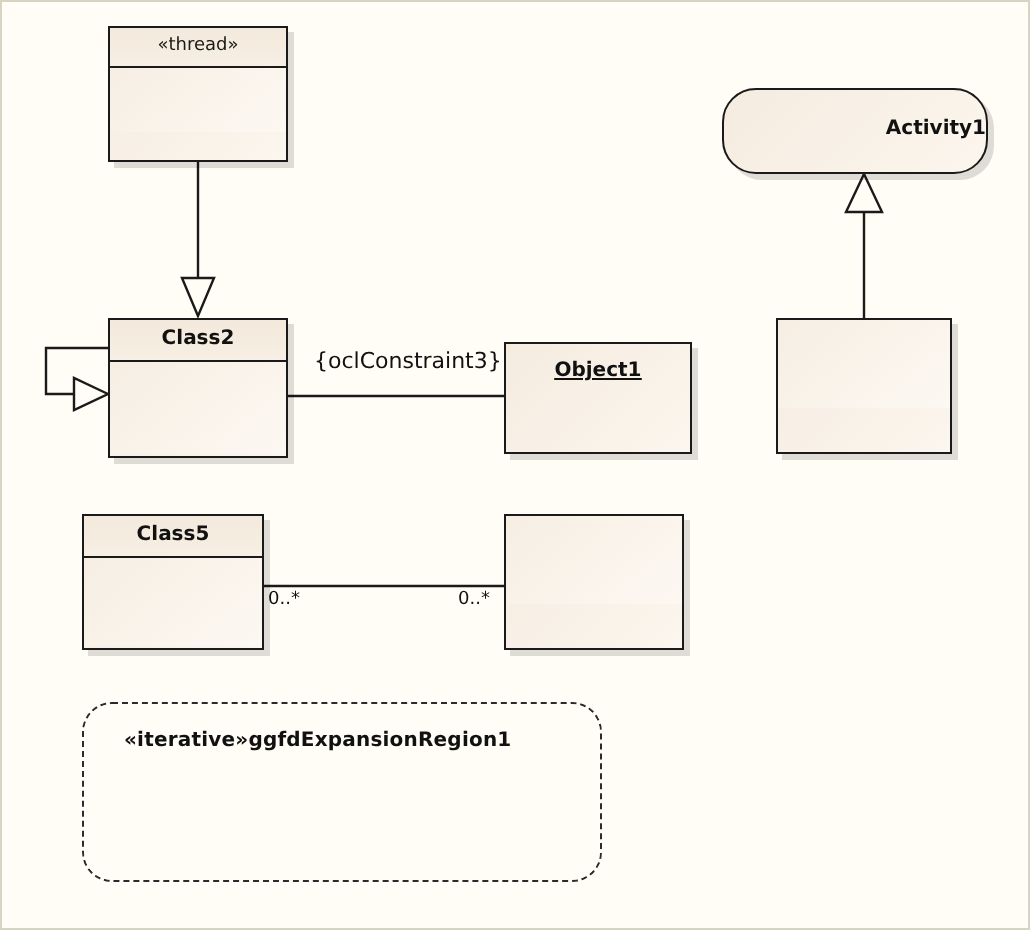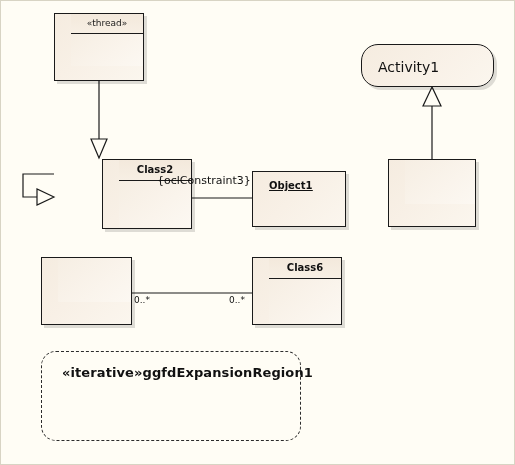--- a/index.html
+++ b/index.html
@@ -27,21 +27,20 @@
     width: 515px;
     height: 465px;
     pointer-events: none;
   }
   .node {
     position: absolute;
     box-sizing: border-box;
     background: linear-gradient(135deg, #f5ece0 0%, #f8f0e6 45%, #fbf6ee 100%);
     border: 1px solid #1a1a1a;
     box-shadow: 3px 3px 0 rgba(0,0,0,0.13);
-    padding-left: 16px;
   }
   .classifier .compartment-name {
     position: relative;
     box-sizing: border-box;
     width: 100%;
     text-align: center;
     color: #111111;
     font-size: 10px;
     font-weight: bold;
     line-height: 1.22;
@@ -59,55 +58,55 @@
     font-size: 9px;
     font-weight: normal;
     color: #1a1a1a;
   }
   .name-line {
     display: block;
   }
   .node-object {
     display: flex;
     align-items: flex-start;
-    justify-content: flex-start;
+    justify-content: center;
     text-decoration: underline;
   }
   .node-object .obj-name {
     margin-top: 8px;
     font-size: 10px;
     font-weight: bold;
     color: #111111;
     text-decoration: underline;
   }
   .rounded {
     border-radius: 17px;
   }
   .rounded .round-label {
     display: block;
-    text-align: left;
-    font-size: 14px;
-    font-weight: normal;
+    text-align: right;
+    font-size: 10px;
+    font-weight: bold;
     color: #111111;
     padding-top: 9px;
   }
   .activity-node .round-label {
     padding-top: 14px;
   }
   .region {
     position: absolute;
     box-sizing: border-box;
     border: 1px dashed #2b2b2b;
     border-radius: 15px;
     background: transparent;
     box-shadow: none;
   }
   .region .region-label {
     display: block;
-    font-size: 13px;
+    font-size: 10px;
     font-weight: bold;
     color: #111111;
     padding: 13px 0 0 20px;
     letter-spacing: 0.1px;
   }
   .edge-label {
     position: absolute;
     font-size: 11px;
     color: #111111;
     white-space: nowrap;
@@ -150,21 +149,21 @@
     </g>
   </svg>
 
   <div class="node classifier" style="left:53px; top:12px; width:90px; height:68px;">
     <div class="compartment-name">
       <span class="stereotype">«thread»</span>
     </div>
     <div class="compartment-body" style="height:32px;"></div>
   </div>
 
-  <div class="node classifier" style="left:53px; top:158px; width:90px; height:70px;margin-left:48px;">
+  <div class="node classifier" style="left:53px; top:158px; width:90px; height:70px;">
     <div class="compartment-name">
       <span class="name-line">Class2</span>
     </div>
     <div class="compartment-body" style="height:46px;"></div>
   </div>
 
   <div class="node node-object" style="left:251px; top:170px; width:94px; height:56px;">
     <span class="obj-name">Object1</span>
   </div>
 
@@ -172,30 +171,30 @@
 
   <div class="node rounded activity-node" style="left:360px; top:43px; width:133px; height:43px;">
     <span class="round-label">Activity1</span>
   </div>
 
   <div class="node classifier" style="left:387px; top:158px; width:88px; height:68px;">
     <div class="compartment-body" style="height:44px;"></div>
   </div>
 
   <div class="node classifier" style="left:40px; top:256px; width:91px; height:68px;">
-    <div class="compartment-body" style="height:44px;"></div>
-  </div>
-
-  <div class="node classifier" style="left:251px; top:256px; width:90px; height:68px;">
     <div class="compartment-name">
-      <span class="name-line">Class6</span>
+      <span class="name-line">Class5</span>
     </div>
     <div class="compartment-body" style="height:44px;"></div>
   </div>
 
+  <div class="node classifier" style="left:251px; top:256px; width:90px; height:68px;">
+    <div class="compartment-body" style="height:44px;"></div>
+  </div>
+
   <span class="mult-label" style="left:133px; top:294px;">0..*</span>
   <span class="mult-label" style="left:228px; top:294px;">0..*</span>
 
 
   <div class="region" style="left:40px; top:350px; width:260px; height:90px;">
     <span class="region-label">«iterative»ggfdExpansionRegion1</span>
   </div>
 
 </div>
 

